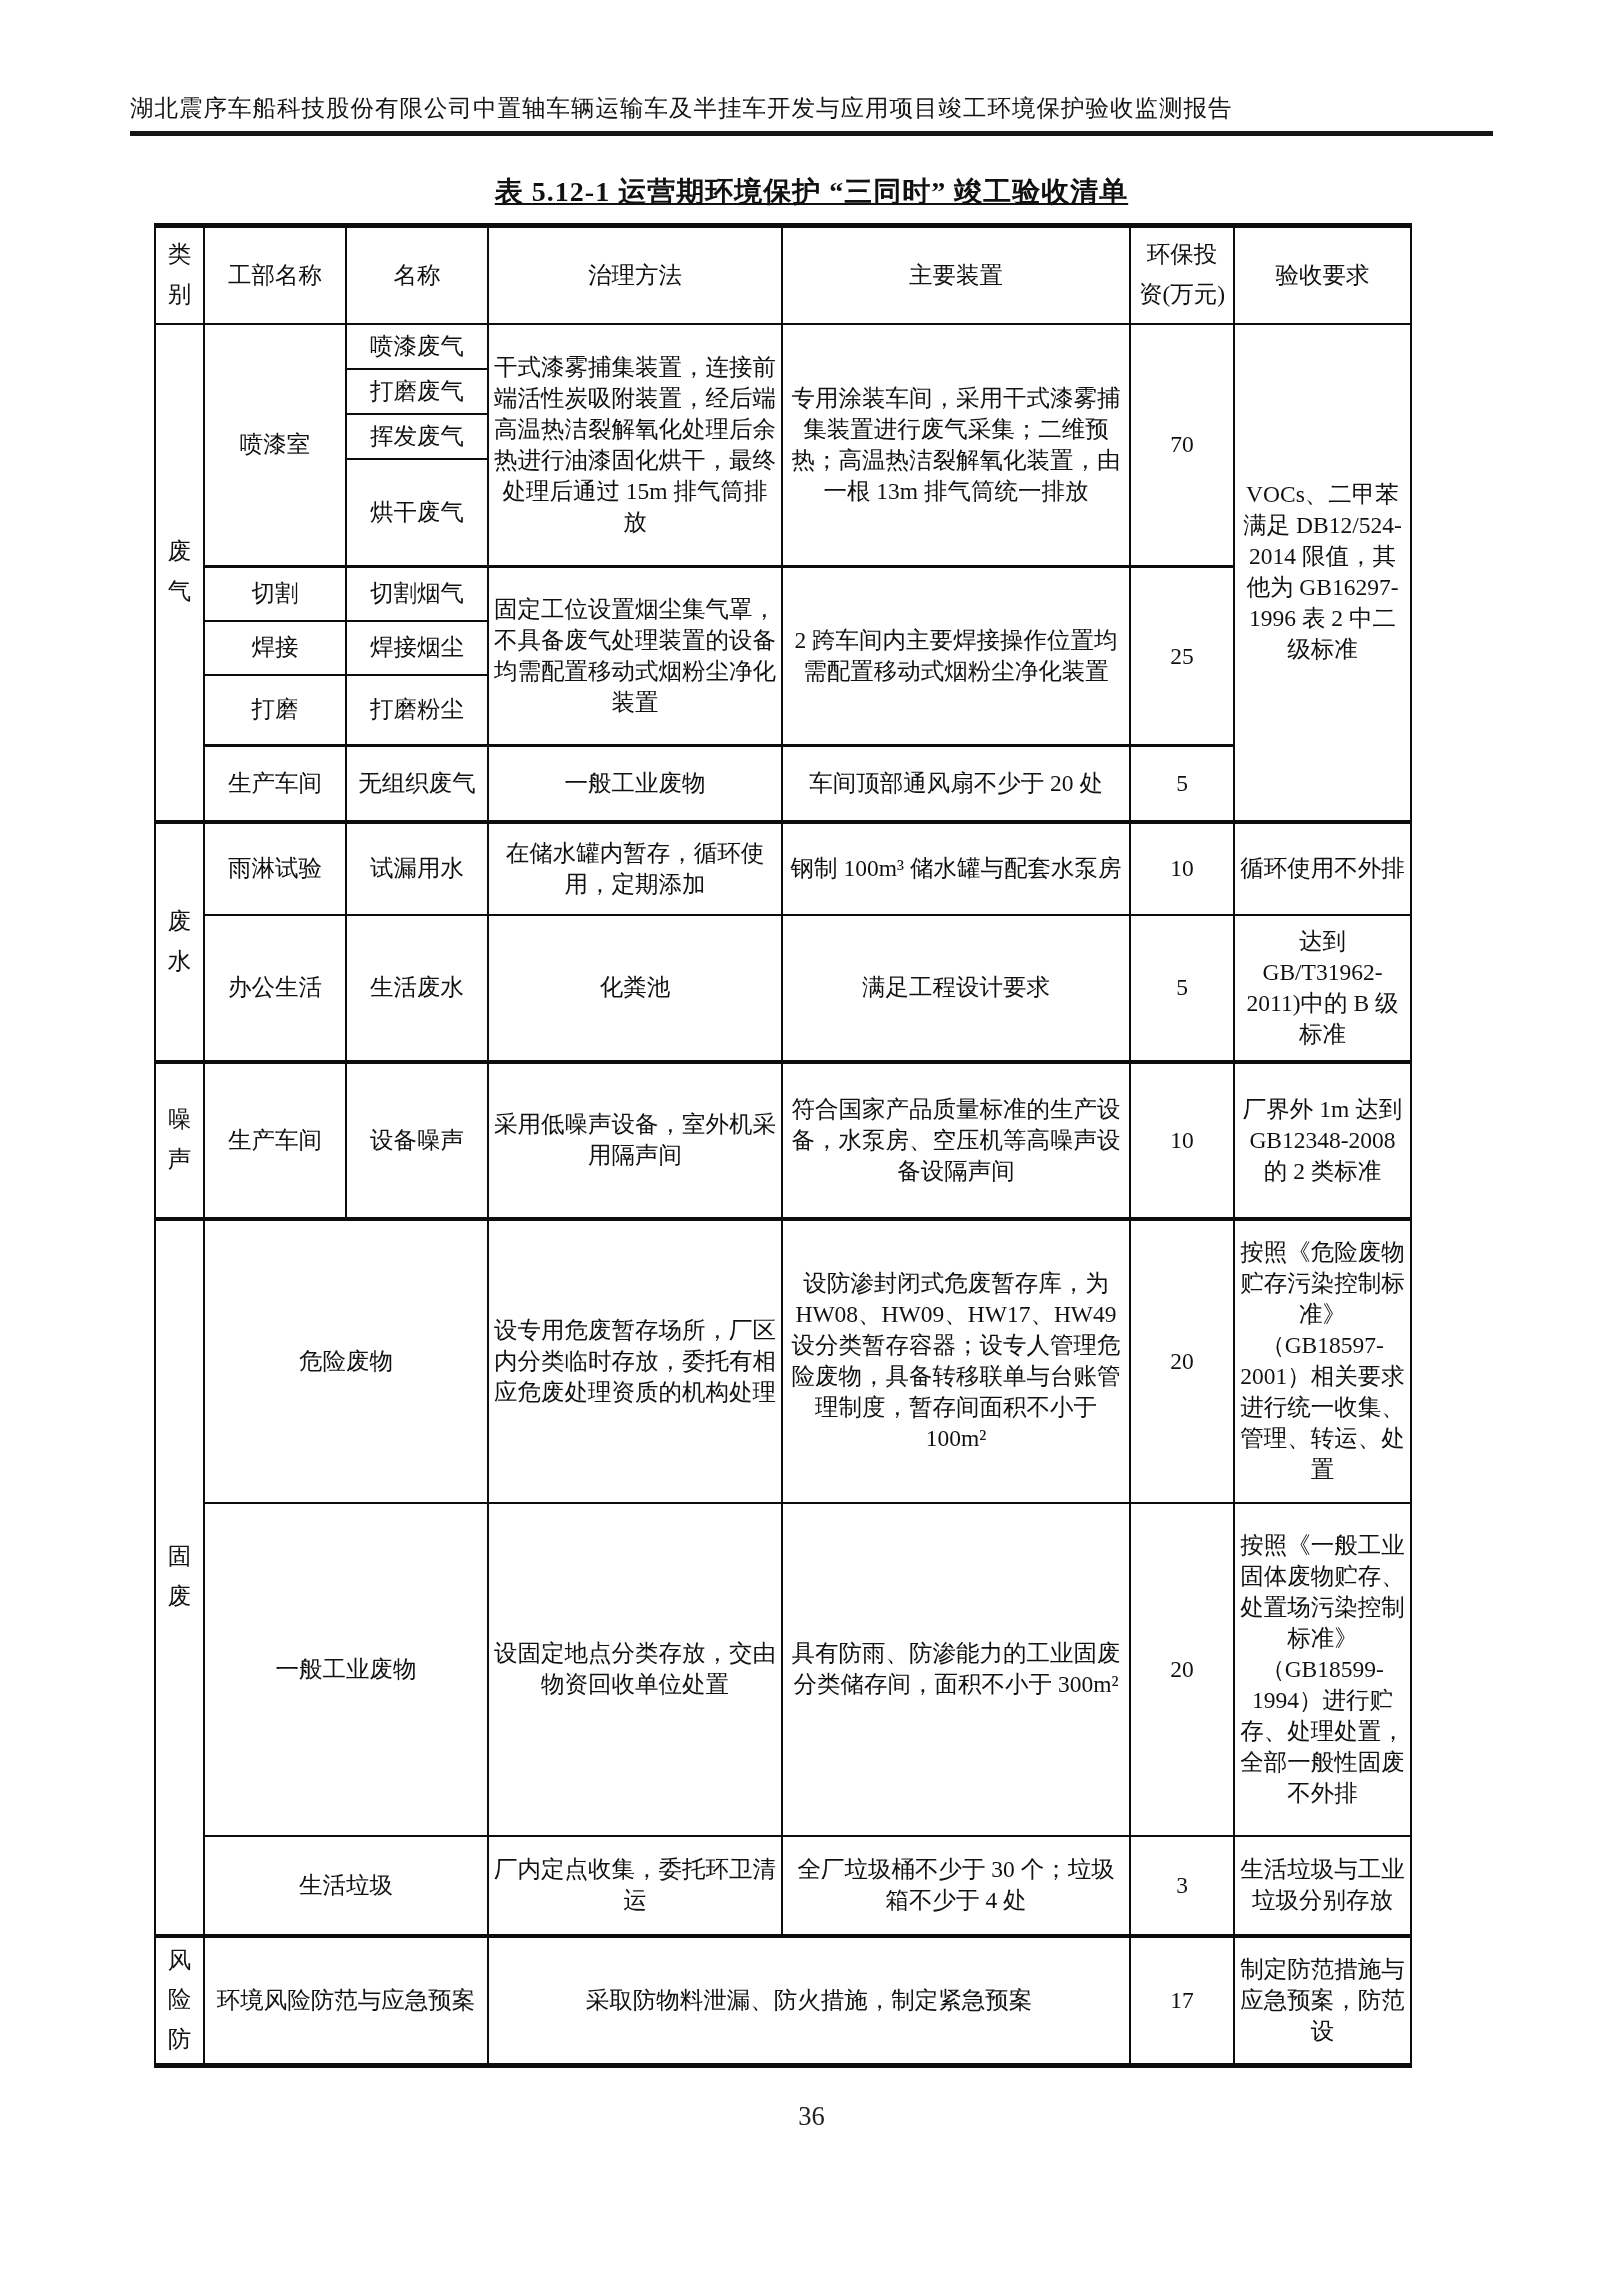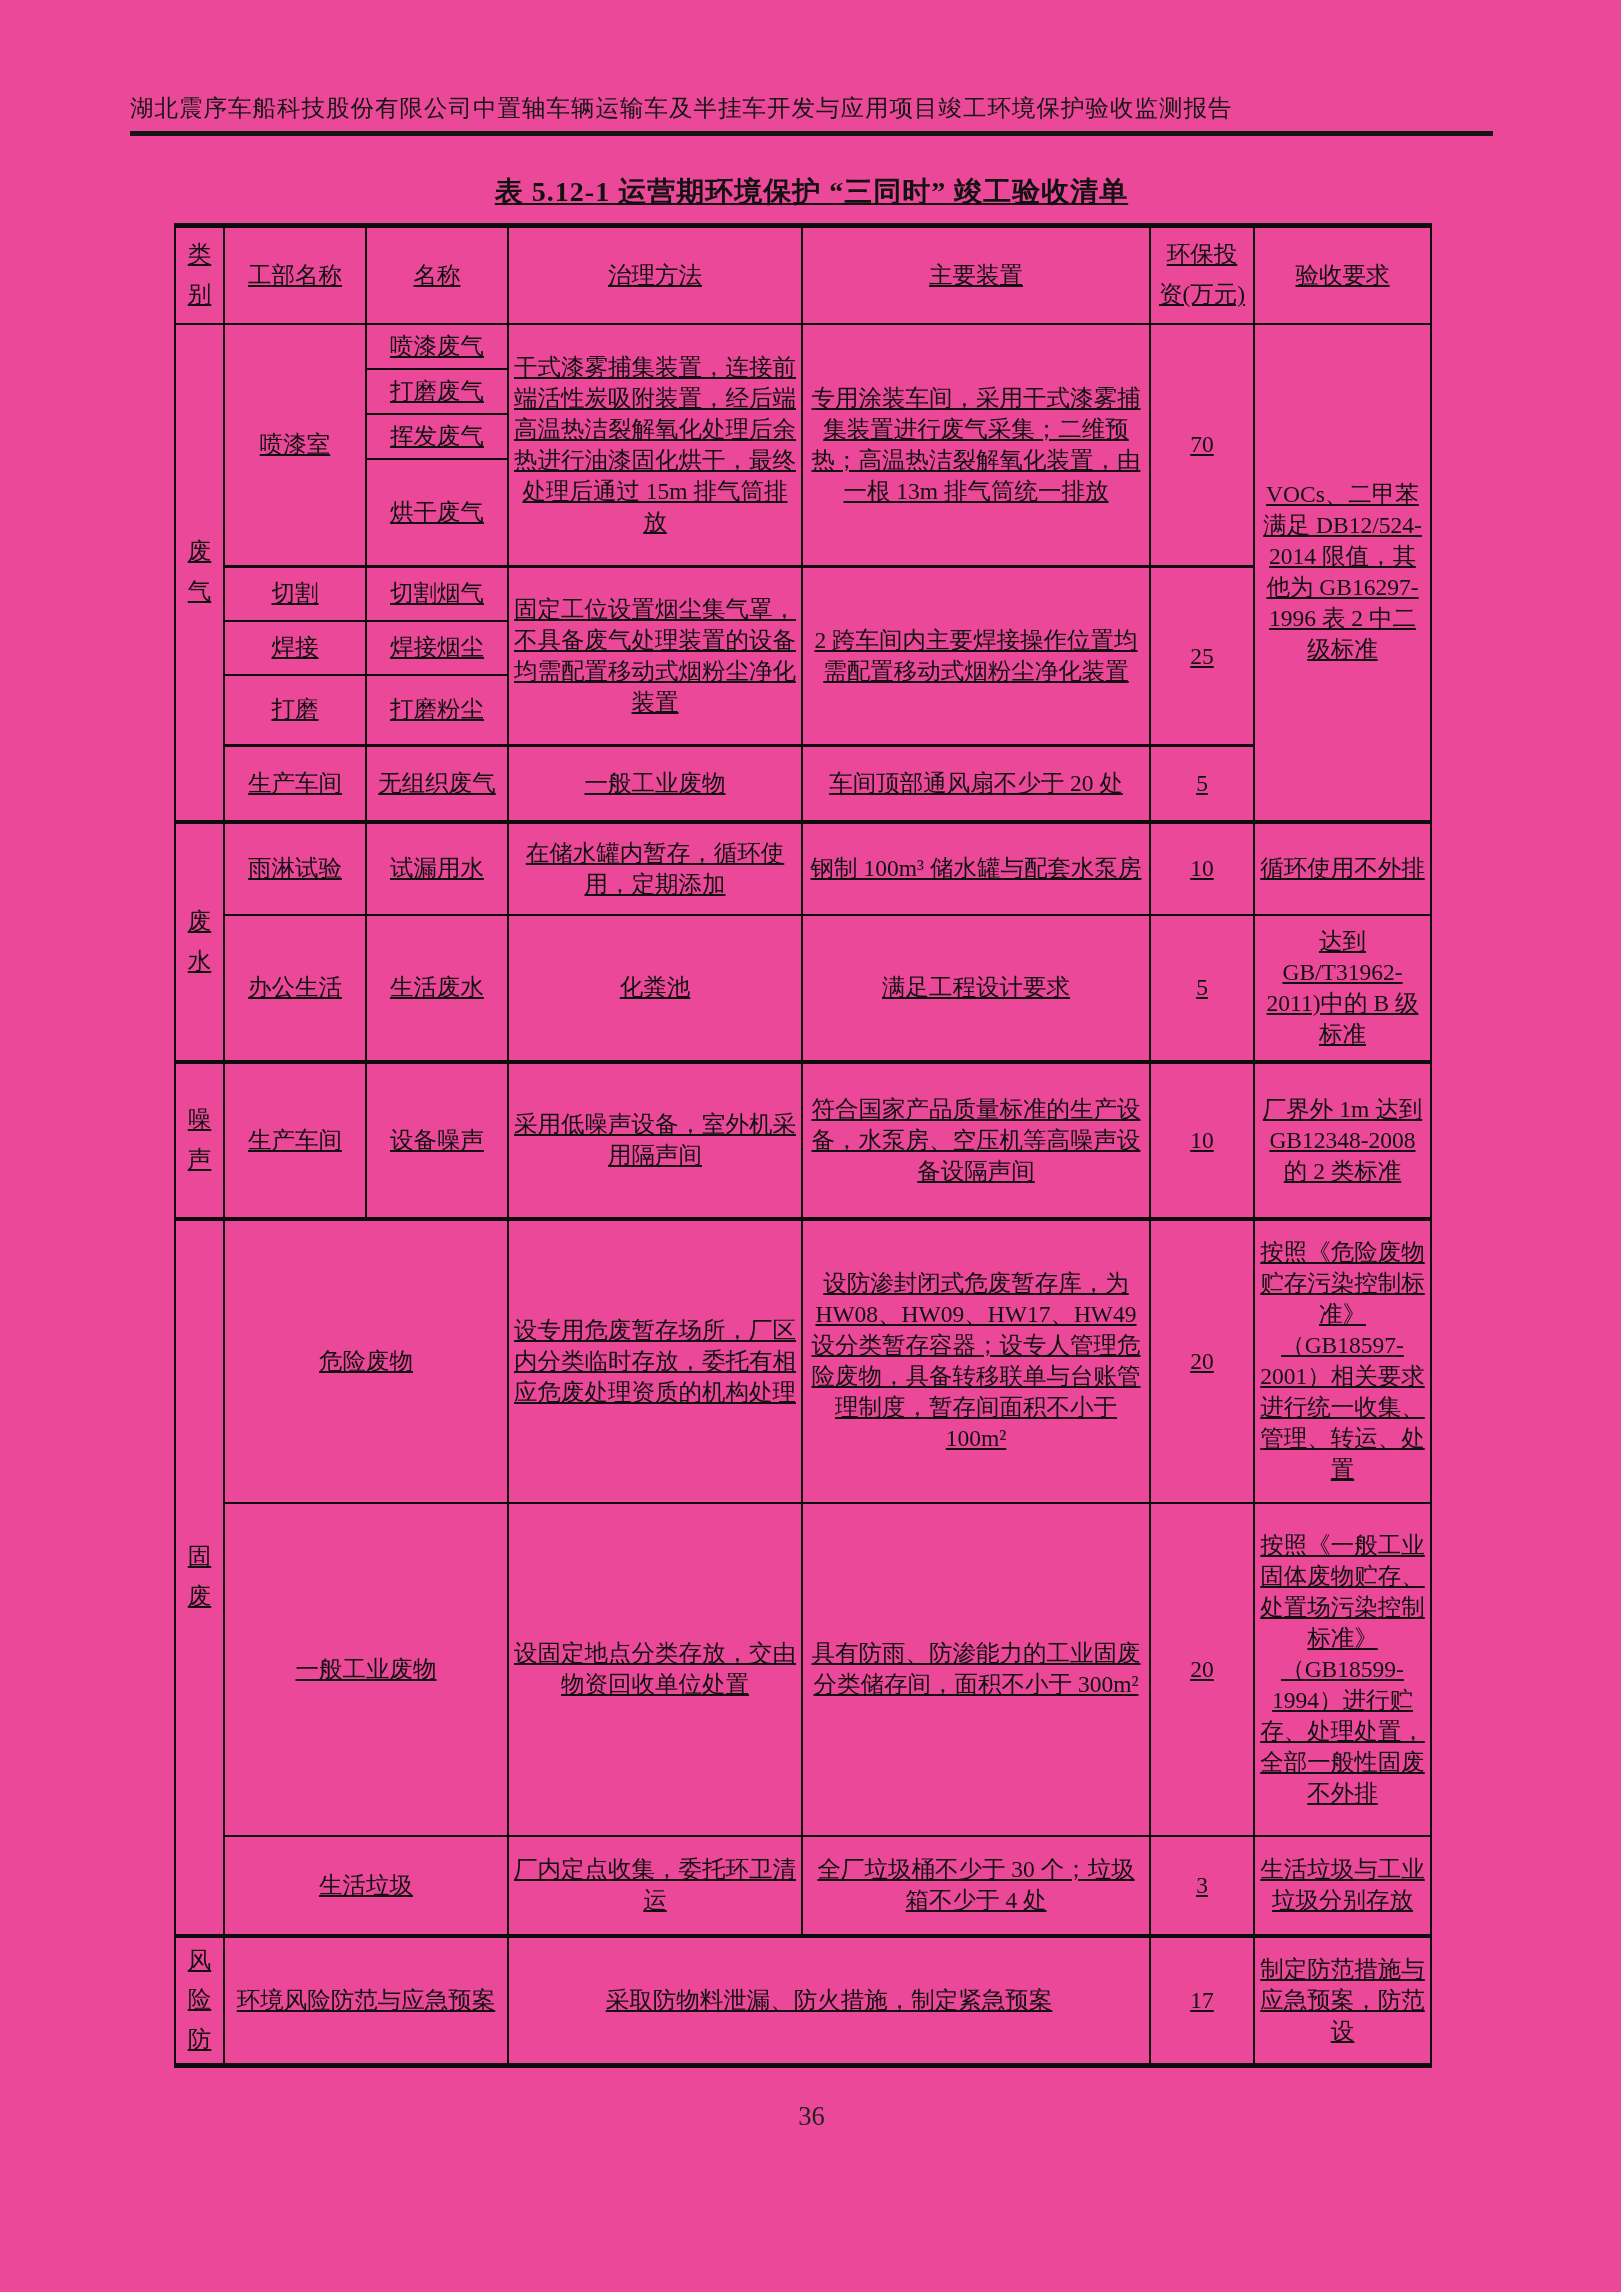--- a/index.html
+++ b/index.html
@@ -1,21 +1,21 @@
 <!DOCTYPE html>
 <html lang="zh"><head>
 <meta charset="utf-8">
 <style>
   html,body{margin:0;padding:0;background:#9c9c9c;}
   .page{
     position:relative;
     width:1621px;
     min-height:2293px;
     margin:0 auto;
-    background:#ec4899;
+    background:#ffffff;
     color:#111;
     font-family:"Liberation Serif","DejaVu Serif",serif;
     box-sizing:border-box;
     padding:93px 128px 29px 130px;
   }
   .doc-header{
     font-size:23.5px;
     line-height:1.3;
     color:#151515;
     padding-bottom:7.8px;
@@ -34,28 +34,27 @@
     text-align:center;
     font-size:28px;
     font-weight:bold;
     letter-spacing:1px;
     text-decoration:underline;
   }
   table.acc{
     border-collapse:collapse;
     table-layout:fixed;
     width:1257px;
-    margin-left:44px;
+    margin-left:24px;
     border-top:5.9px solid #0d0d0d;
     border-bottom:5.9px solid #0d0d0d;
     border-left:2.9px solid #0d0d0d;
     border-right:2.9px solid #0d0d0d;
     font-size:23.5px;
     line-height:1.32;
-    text-decoration:underline;
   }
   table.acc th, table.acc td{
     border:2px solid #0d0d0d;
     text-align:center;
     vertical-align:middle;
     padding:2.9px 4.9px;
     font-weight:normal;
     word-break:break-word;
     overflow-wrap:break-word;
   }

